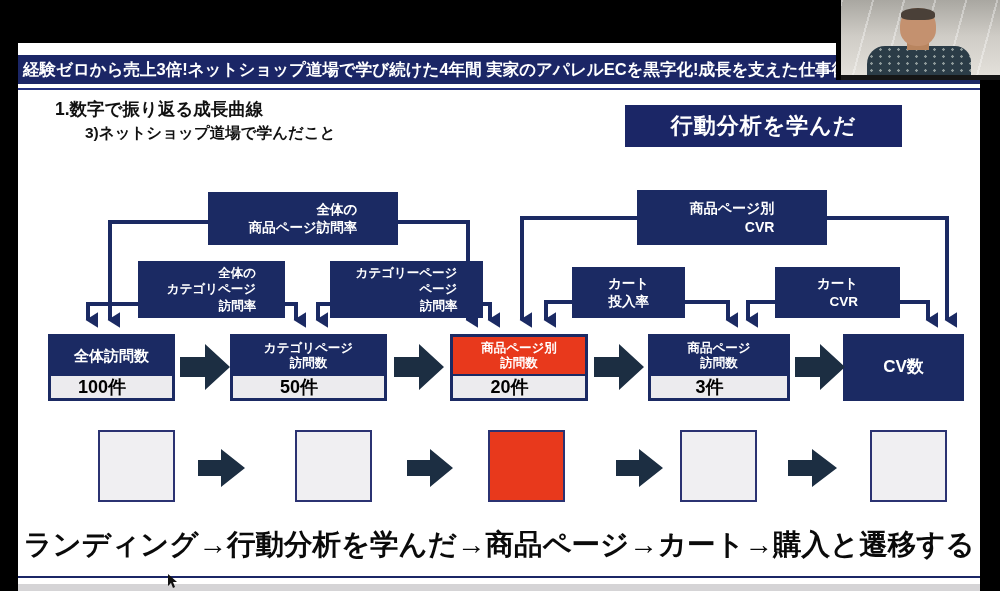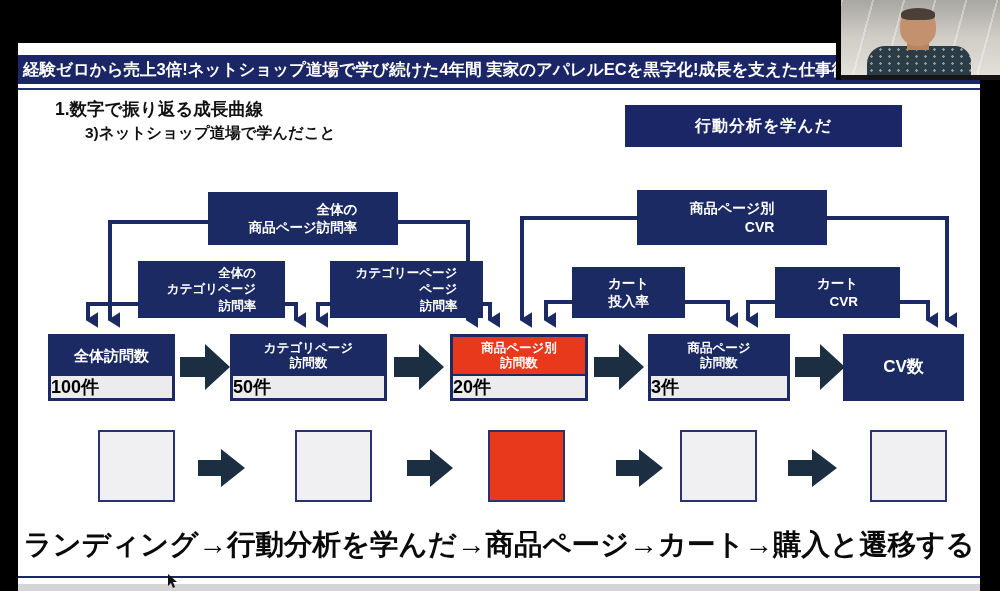--- a/index.html
+++ b/index.html
@@ -8,21 +8,21 @@
   .slide{position:absolute;left:18px;top:43px;width:962px;height:548px;background:#ffffff;}
   
   .titlebar{position:absolute;left:0;top:12px;width:962px;height:29px;background:#1b2666;
             color:#fff;font-weight:bold;font-size:16.5px;line-height:29px;padding-left:5px;
             box-sizing:border-box;white-space:nowrap;overflow:hidden;}
   .titleline{position:absolute;left:0;top:45px;width:962px;height:2px;background:#23307f;}
   
   .h1{position:absolute;left:37px;top:54px;font-size:17.5px;font-weight:bold;color:#111;}
   .h2{position:absolute;left:67px;top:80px;font-size:15.5px;font-weight:bold;color:#111;}
   .callout{position:absolute;left:607px;top:62px;width:277px;height:42px;background:#1b2666;
-           color:#fff;font-size:16px;font-weight:bold;display:flex;align-items:center;
+           color:#fff;font-size:22px;font-weight:bold;display:flex;align-items:center;
            justify-content:center;letter-spacing:1px;}
   
   .rlabel{position:absolute;background:#1b2a63;color:#fff;font-weight:bold;text-align:right;
           display:flex;align-items:center;justify-content:center;white-space:pre-line;
           line-height:1.3;}
   .rl-0{left:190px;top:149px;width:190px;height:53px;font-size:13.5px;}
   .rl-1{left:619px;top:147px;width:190px;height:55px;font-size:14px;}
   .rl-2{left:120px;top:218px;width:147px;height:57px;font-size:12.5px;}
   .rl-3{left:312px;top:218px;width:153px;height:57px;font-size:12.5px;}
   .rl-4{left:554px;top:224px;width:113px;height:51px;font-size:13.5px;}
@@ -30,21 +30,21 @@
   
   .flowbox{position:absolute;top:291px;height:67px;border:3px solid #1b2a63;box-sizing:border-box;
            background:#fff;display:flex;flex-direction:column;}
   .flowhead{flex:1;background:#1b2a63;color:#fff;font-weight:bold;text-align:center;
             display:flex;align-items:center;justify-content:center;white-space:pre-line;
             line-height:1.2;font-size:12.5px;}
   .flowhead.one{font-size:15px;}
   .flowhead.big{font-size:17px;}
   .flowhead.hl{background:#e8391c;}
   .flowval{height:22px;background:#ecebee;border-top:2px solid #1b2a63;color:#000;
-           font-weight:bold;font-size:18px;text-align:left;padding-right:19px;line-height:22px;}
+           font-weight:bold;font-size:18px;text-align:center;padding-right:19px;line-height:22px;}
   .fb-0{left:30px;width:127px;}
   .fb-1{left:212px;width:157px;}
   .fb-2{left:432px;width:138px;}
   .fb-3{left:630px;width:142px;}
   .fb-4{left:825px;width:121px;}
   
   .sq{position:absolute;top:387px;width:77px;height:72px;background:#f0eff2;
       border:2px solid #2b3272;box-sizing:border-box;}
   .sq.hl{background:#e8391c;}
   .sq-0{left:80px;} .sq-1{left:277px;} .sq-2{left:470px;} .sq-3{left:662px;} .sq-4{left:852px;}

